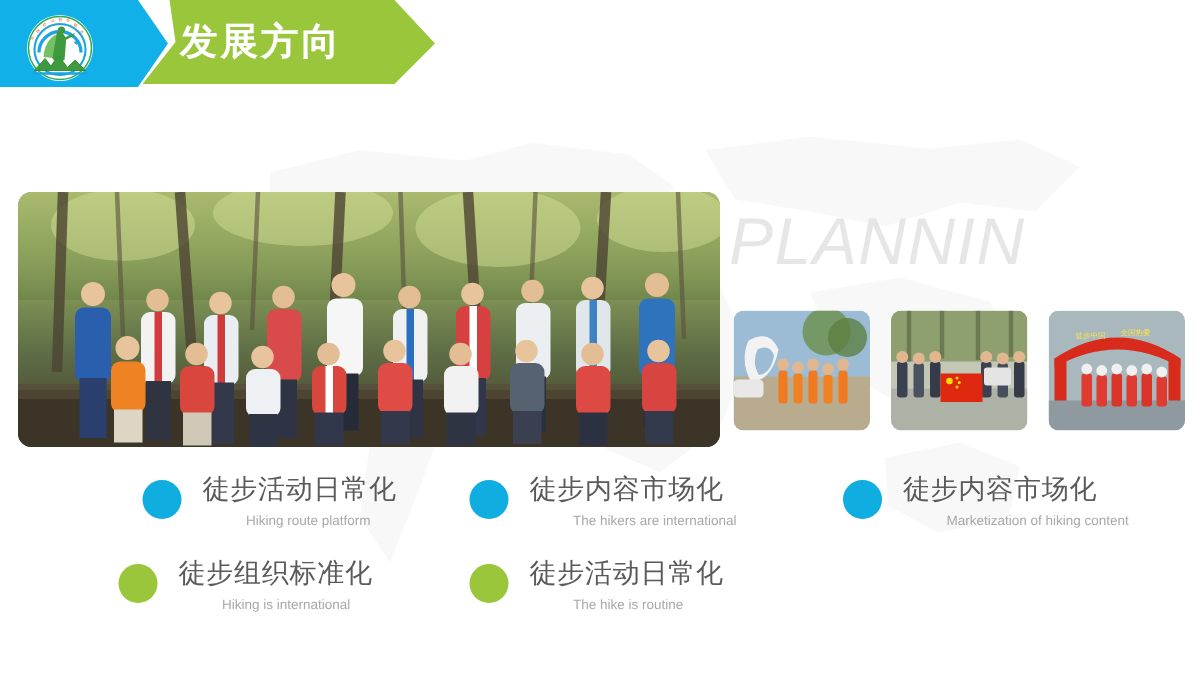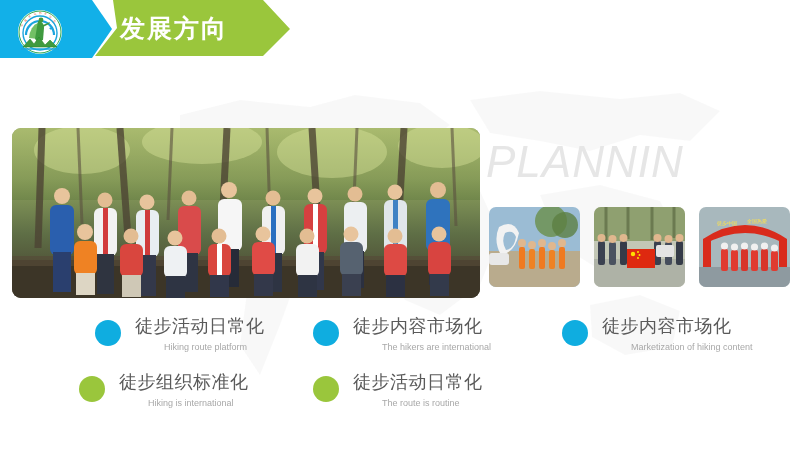--- a/index.html
+++ b/index.html
@@ -420,18 +420,18 @@
 
     <div class="bullet" style="left:79px;  top:56px;">
       <div class="dot green"></div>
       <div class="b-cn">徒步组织标准化</div>
       <div class="b-en">Hiking is international</div>
     </div>
 
     <div class="bullet" style="left:313px; top:56px;">
       <div class="dot green"></div>
       <div class="b-cn">徒步活动日常化</div>
-      <div class="b-en">The route is routine</div>
+      <div class="b-en">The hike is routine</div>
     </div>
 
 
   </div>
 </div>
 
 </body></html>

